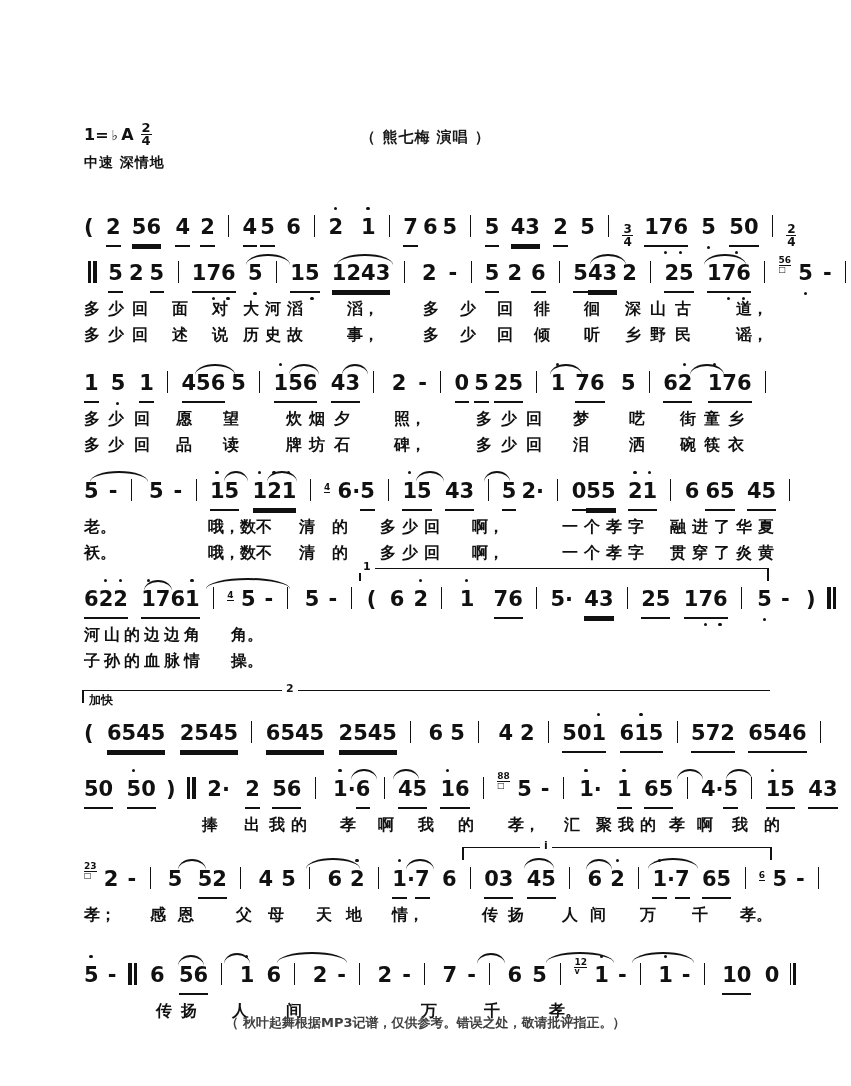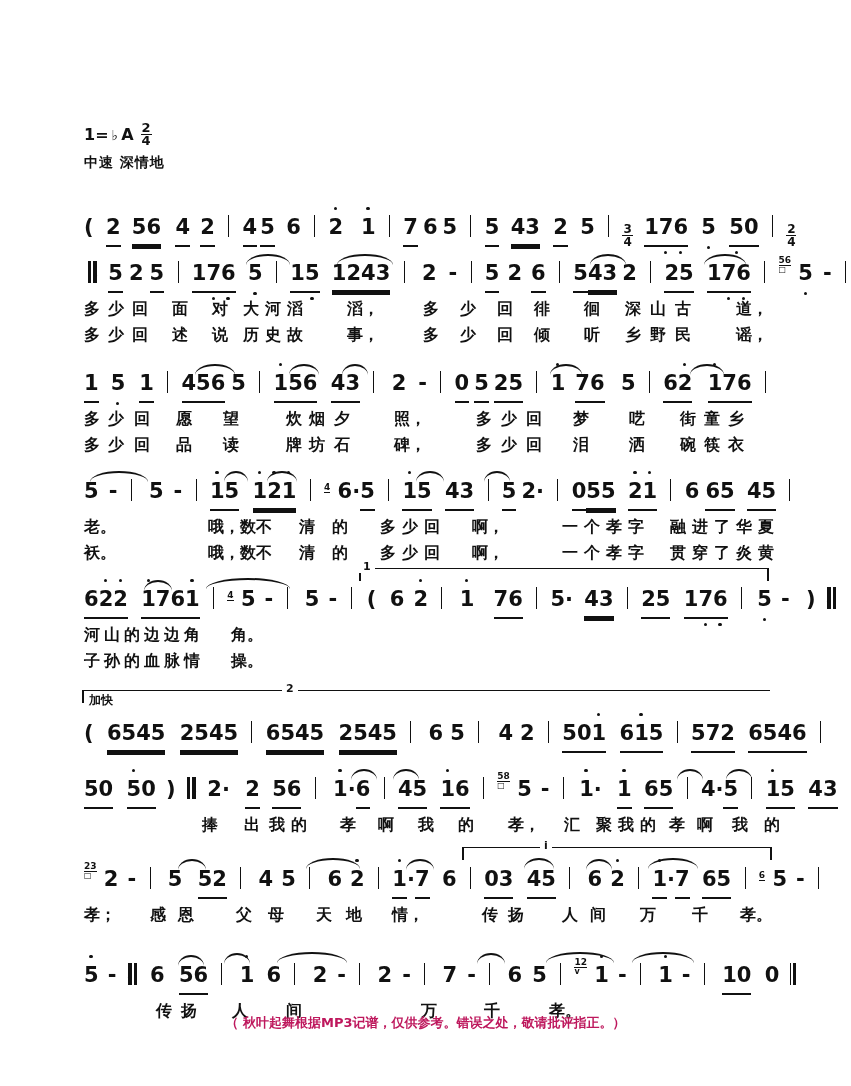--- a/index.html
+++ b/index.html
@@ -119,29 +119,30 @@
   .volta::before{content:"";position:absolute;left:0;top:0;width:1.6px;height:12px;background:#111;}
   .volta.closed::after{content:"";position:absolute;right:0;top:0;width:1.6px;height:12px;background:#111;}
   .volta .vnum{position:absolute;top:-9px;font-family:"DejaVu Sans","Liberation Sans",sans-serif;
      font-weight:bold;font-size:11px;background:#fff;padding:0 4px;}
   .volta .vlabel{position:absolute;top:1px;left:5px;font-family:"DejaVu Sans","Liberation Sans",sans-serif;
      font-weight:bold;font-size:12px;background:#fff;padding:0 2px;}
 
   .footnote{
     position:absolute;left:0;right:0;top:1014px;text-align:center;
     font-family:"DejaVu Sans","Liberation Sans",sans-serif;
-    font-weight:bold;font-size:13px;color:#be185d;
+    font-weight:bold;font-size:13px;color:#404040;
   }
   .flat{font-size:14px;vertical-align:2px;}
 </style>
 </head>
 <body>
 
 <div class="sheet">
 
+  <div class="subtitle">（ 熊七梅 演唱 ）</div>
 
   <div class="keyblock">
     <div class="keyline">
       <span>1=</span>
       <span class="flat">♭</span>
       <span>A</span>
       <span class="frac">
         <span class="num">2</span>
         <span>4</span>
       </span>
@@ -477,21 +478,21 @@
       <span class="repstart"></span>
       <span class="n">2</span><span class="n">·</span>
       <span class="n u1" style="margin-left:8px;">2</span>
       <span class="n u1" style="margin-left:5px;">56</span>
       <span class="bar"></span>
       <span class="n dotabove" style="margin-left:4px;">1</span><span class="n">·</span><span class="n u1">6</span>
       <span class="bar"></span>
       <span class="n u1">45</span>
       <span class="n u1 dotabove" style="margin-left:6px;">1</span><span class="n u1">6</span>
       <span class="bar"></span>
-      <span class="supnum"><i>58</i><b>□</b></span>
+      <span class="supnum"><i>88</i><b>□</b></span>
       <span class="n">5</span><span class="n" style="margin-left:9px;">-</span>
       <span class="bar"></span>
       <span class="n dotabove" style="margin-left:2px;">1</span><span class="n">·</span>
       <span class="n u1 dotabove" style="margin-left:8px;">1</span>
       <span class="n u1" style="margin-left:5px;">65</span>
       <span class="bar"></span>
       <span class="n">4</span><span class="n">·</span><span class="n u1">5</span>
       <span class="bar"></span>
       <span class="n u1 dotabove">1</span><span class="n u1">5</span>
       <span class="n u1" style="margin-left:6px;">43</span>

